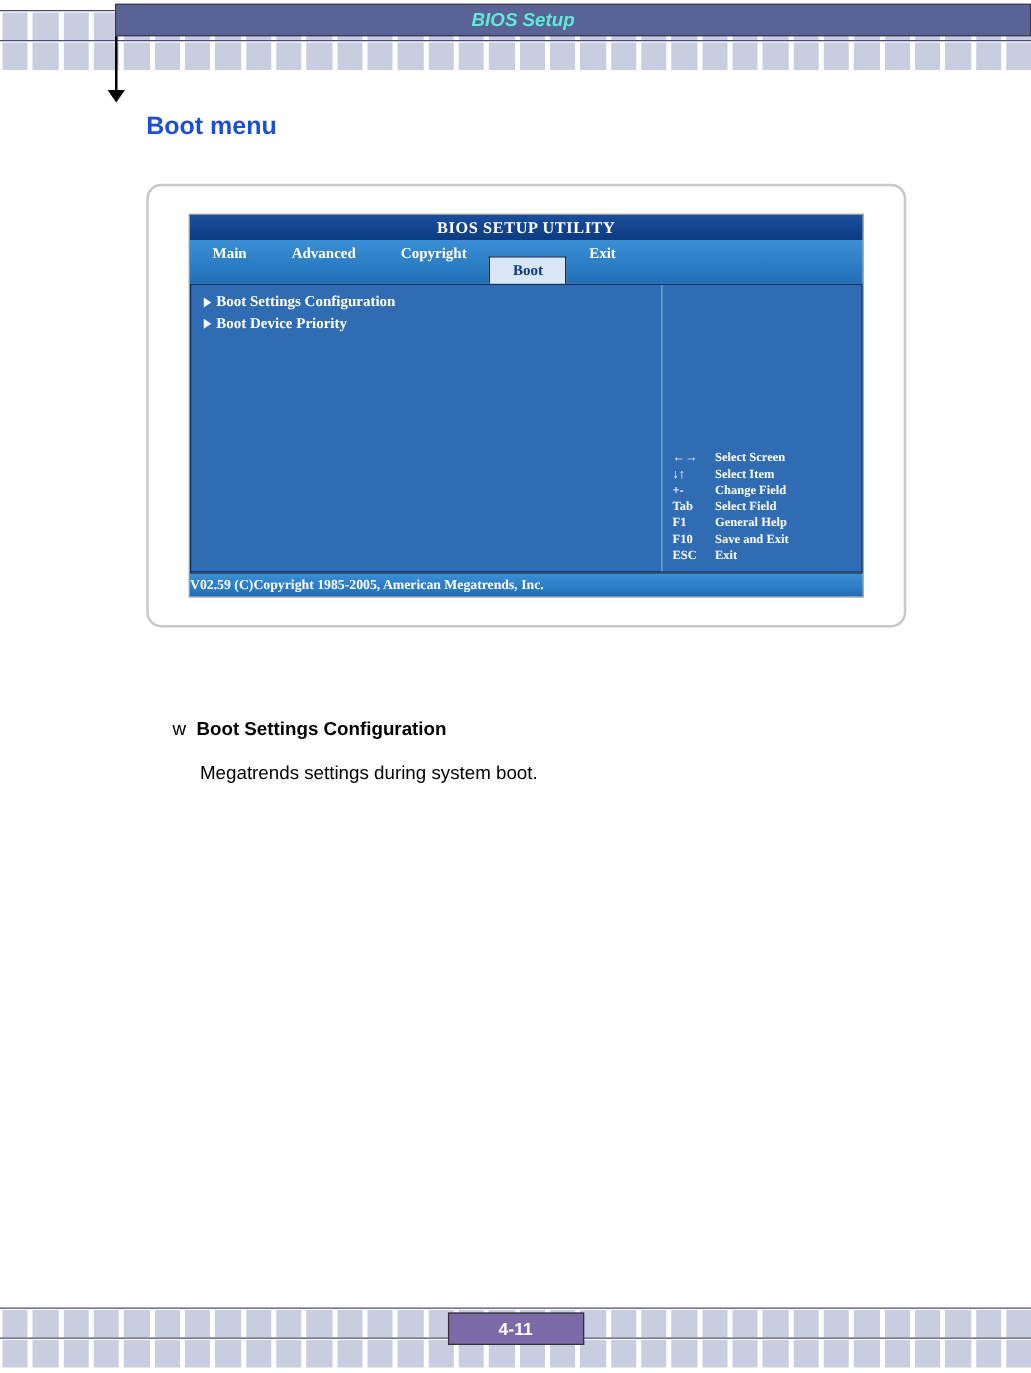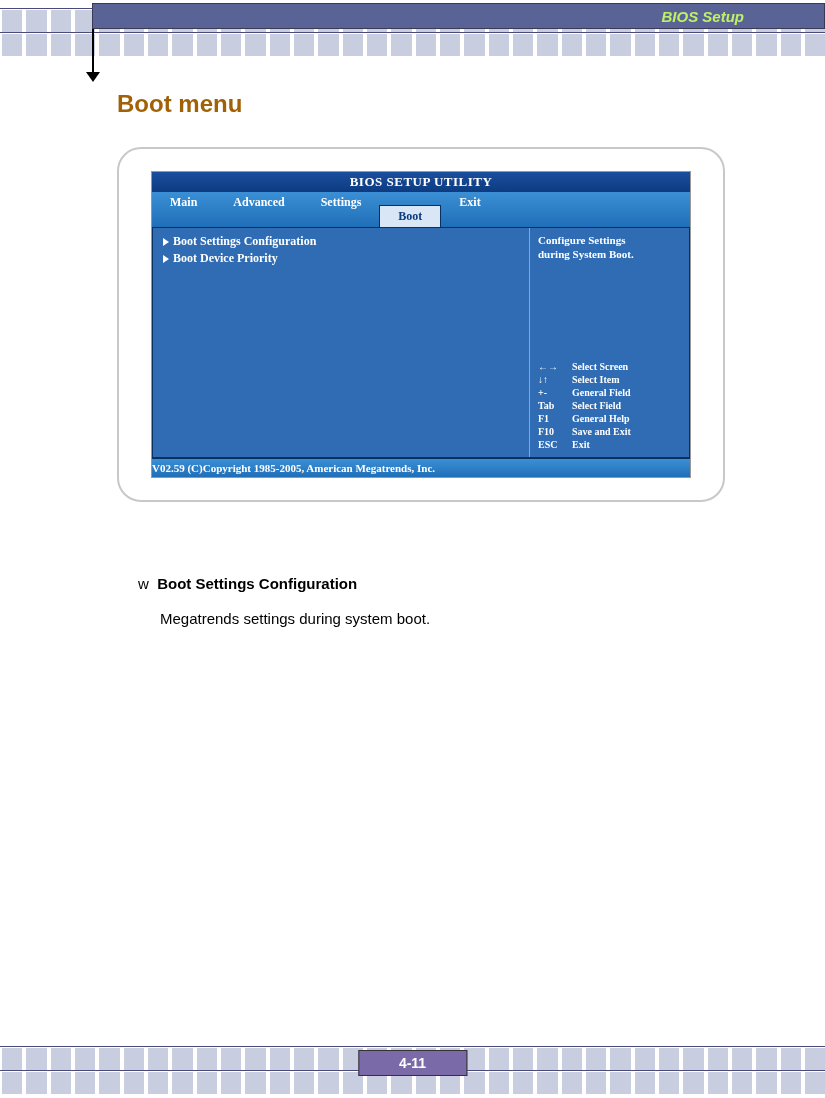--- a/index.html
+++ b/index.html
@@ -29,27 +29,27 @@
   .sq {
     width: 22px; height: 22px;
     background: #c9cde0;
   }
   .header-bar {
     position: absolute;
     top: 3px; left: 92px; right: 0;
     height: 26px;
     background: #5a6396;
     border: 1px solid #3a3a55;
-    color: #bef264;
+    color: #5eead4;
     font-weight: bold;
     font-style: italic;
     font-size: 15px;
     display: flex;
     align-items: center;
-    justify-content: flex-end;
+    justify-content: center;
     padding-right: 80px;
   }
   .arrow-line {
     position: absolute;
     top: 29px;
     left: 92px;
     width: 2px;
     height: 45px;
     background: #000;
   }
@@ -58,30 +58,30 @@
     top: 72px;
     left: 86px;
     width: 0; height: 0;
     border-left: 7px solid transparent;
     border-right: 7px solid transparent;
     border-top: 10px solid #000;
   }
   .page-title {
     position: absolute;
     top: 90px; left: 117px;
-    font-size: 24px;
-    font-weight: bold;
-    color: #a16207;
+    font-size: 20px;
+    font-weight: bold;
+    color: #1d4ed8;
   }
   .screenshot-frame {
     position: absolute;
     top: 147px; left: 117px;
     width: 608px; height: 355px;
     border: 2px solid #c8c8c8;
-    border-radius: 24px;
+    border-radius: 12px;
     background: #fff;
     padding: 22px 32px;
   }
   .bios-window {
     width: 100%; height: 100%;
     border: 1px solid #999;
     background: #d0d0d0;
     display: flex;
     flex-direction: column;
     font-family: "Times New Roman", serif;
@@ -296,52 +296,48 @@
 <div class="arrow-head"></div>
 
 <h1 class="page-title">Boot menu</h1>
 
 <div class="screenshot-frame">
   <div class="bios-window">
     <div class="bios-title">BIOS SETUP UTILITY</div>
     <div class="bios-tabs" id="bios-tabs">
         <div class="bios-tab">Main</div>
         <div class="bios-tab">Advanced</div>
-        <div class="bios-tab">Settings</div>
+        <div class="bios-tab">Copyright</div>
         <div class="bios-tab active">Boot</div>
         <div class="bios-tab">Exit</div>
       </div>
     <div class="bios-body">
       <div class="bios-left" id="bios-left">
           <div class="item">
             <div class="tri"></div>
             <span>Boot Settings Configuration</span>
           </div>
           <div class="item">
             <div class="tri"></div>
             <span>Boot Device Priority</span>
           </div>
         </div>
       <div class="bios-right">
-        <div class="bios-help-top">
-          <div>Configure Settings</div>
-          <div>during System Boot.</div>
-        </div>
         <div class="bios-keys" id="bios-keys">
             <div>
               <span class="k">←→</span>
               <span>Select Screen</span>
             </div>
             <div>
               <span class="k">↓↑</span>
               <span>Select Item</span>
             </div>
             <div>
               <span class="k">+-</span>
-              <span>General Field</span>
+              <span>Change Field</span>
             </div>
             <div>
               <span class="k">Tab</span>
               <span>Select Field</span>
             </div>
             <div>
               <span class="k">F1</span>
               <span>General Help</span>
             </div>
             <div>

